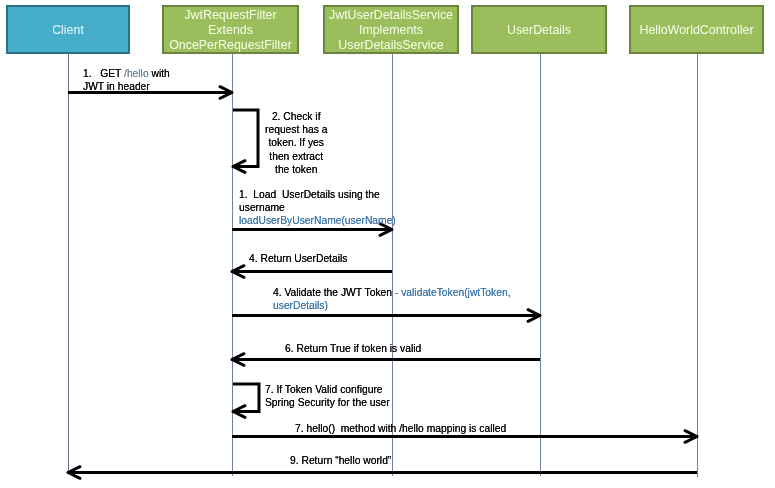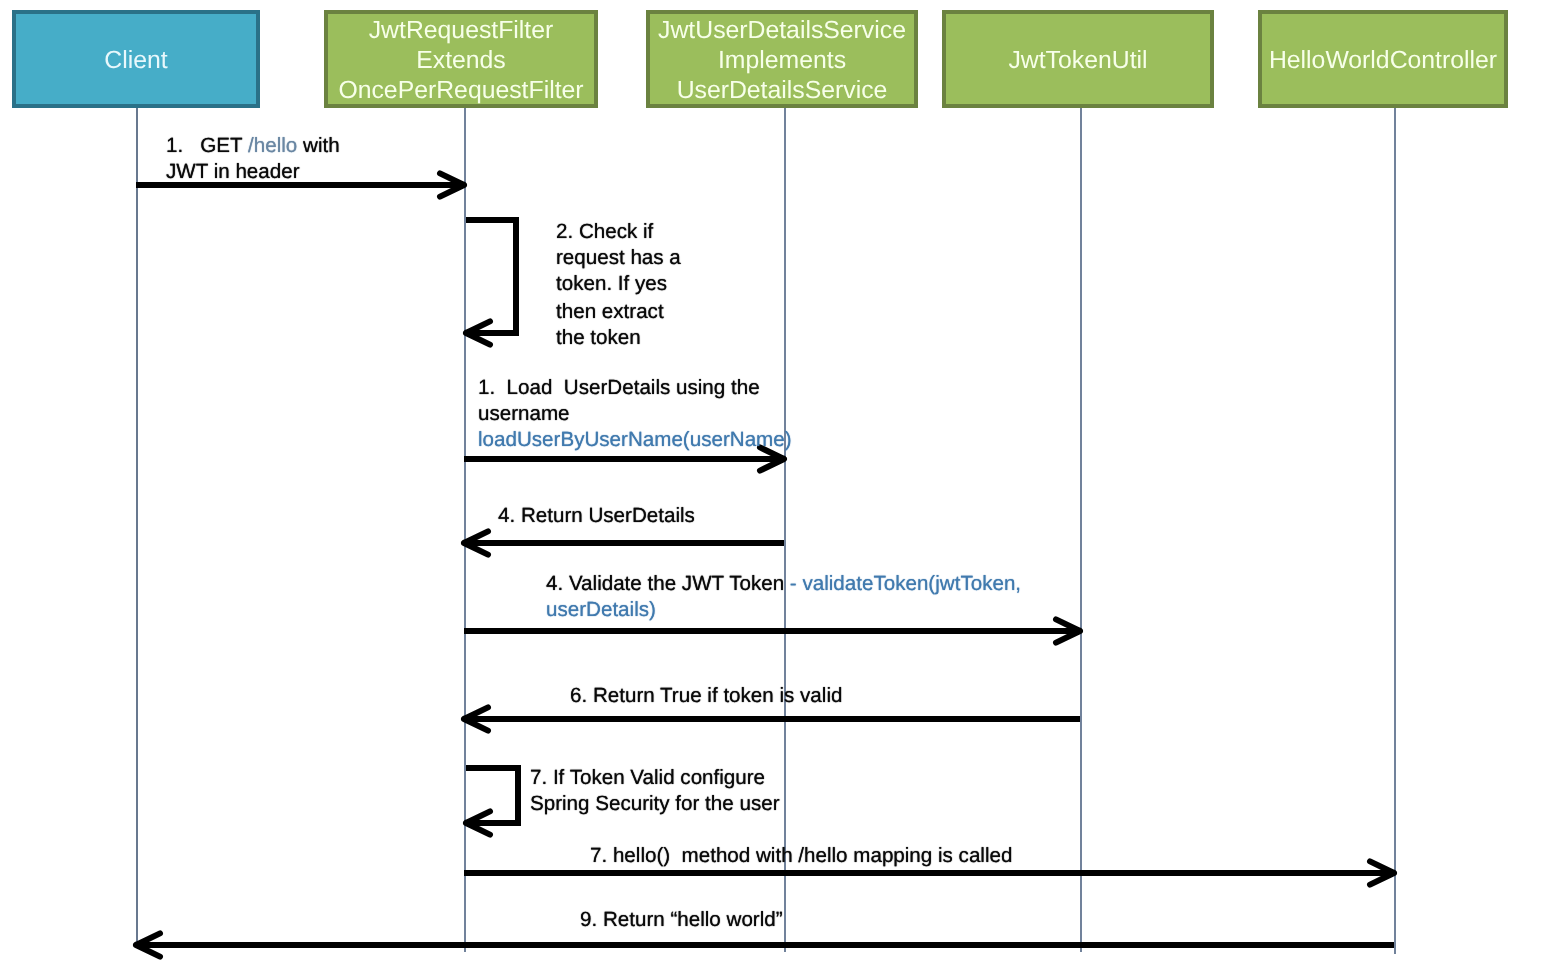--- a/index.html
+++ b/index.html
@@ -42,38 +42,38 @@
     <span class="actor-label">JwtRequestFilter
 Extends
 OncePerRequestFilter</span>
     </div>
   <div class="actor" style="left: 323px; top: 5px; width: 136px; height: 49px; background: rgb(155, 190, 92); border-color: rgb(107, 130, 64); color: rgb(247, 255, 233);">
     <span class="actor-label">JwtUserDetailsService
 Implements
 UserDetailsService</span>
     </div>
   <div class="actor" style="left: 471px; top: 5px; width: 136px; height: 49px; background: rgb(155, 190, 92); border-color: rgb(107, 130, 64); color: rgb(247, 255, 233);">
-    <span class="actor-label">JwtTokenUtil</span>
+    <span class="actor-label">UserDetails</span>
     </div>
-  <div class="actor" style="left: 629px; top: 5px; width: 125px; height: 49px; background: rgb(155, 190, 92); border-color: rgb(107, 130, 64); color: rgb(247, 255, 233);">
+  <div class="actor" style="left: 629px; top: 5px; width: 135px; height: 49px; background: rgb(155, 190, 92); border-color: rgb(107, 130, 64); color: rgb(247, 255, 233);">
     <span class="actor-label">HelloWorldController</span>
     </div>
 
   <svg class="arrow" width="182" height="18" style="left: 59px; top: 83px;">
     <path d="M9,9.5 L173,9.5" stroke="#000000" stroke-width="3"></path>
     <path d="M173,9.5 L161,3.7 M173,9.5 L161,15.3" stroke-linecap="round" stroke="#000000" stroke-width="3"></path>
   </svg>
   <div class="msg-label" style="left: 83px; top: 67px; color: rgb(10, 10, 10);"><span class="seg">1.   GET </span><span class="seg" style="color: rgb(106, 135, 163);">/hello</span><span class="seg"> with
 JWT in header</span></div>
 
   <svg class="arrow" width="43" height="74.5" style="left: 223.5px; top: 100.5px;">
     <path d="M9,9 L34,9 L34,65.5 L9,65.5" stroke="#000000" stroke-width="3"></path>
     <path d="M9,65.5 L21,59.7 M9,65.5 L21,71.3" stroke-linecap="round" stroke="#000000" stroke-width="3"></path>
   </svg>
-  <div class="msg-label" style="left: 278px; top: 110px; color: rgb(10, 10, 10);"><span class="seg">2. Check if
+  <div class="msg-label" style="left: 265px; top: 110px; color: rgb(10, 10, 10); text-align: center;"><span class="seg">2. Check if
 request has a
 token. If yes
 then extract
 the token</span></div>
 
   <svg class="arrow" width="178" height="18" style="left: 223px; top: 220px;">
     <path d="M9,9.5 L169,9.5" stroke="#000000" stroke-width="3"></path>
     <path d="M169,9.5 L157,3.7 M169,9.5 L157,15.3" stroke-linecap="round" stroke="#000000" stroke-width="3"></path>
   </svg>
   <div class="msg-label" style="left: 239px; top: 188px; color: rgb(10, 10, 10);"><span class="seg">1.  Load  UserDetails using the

